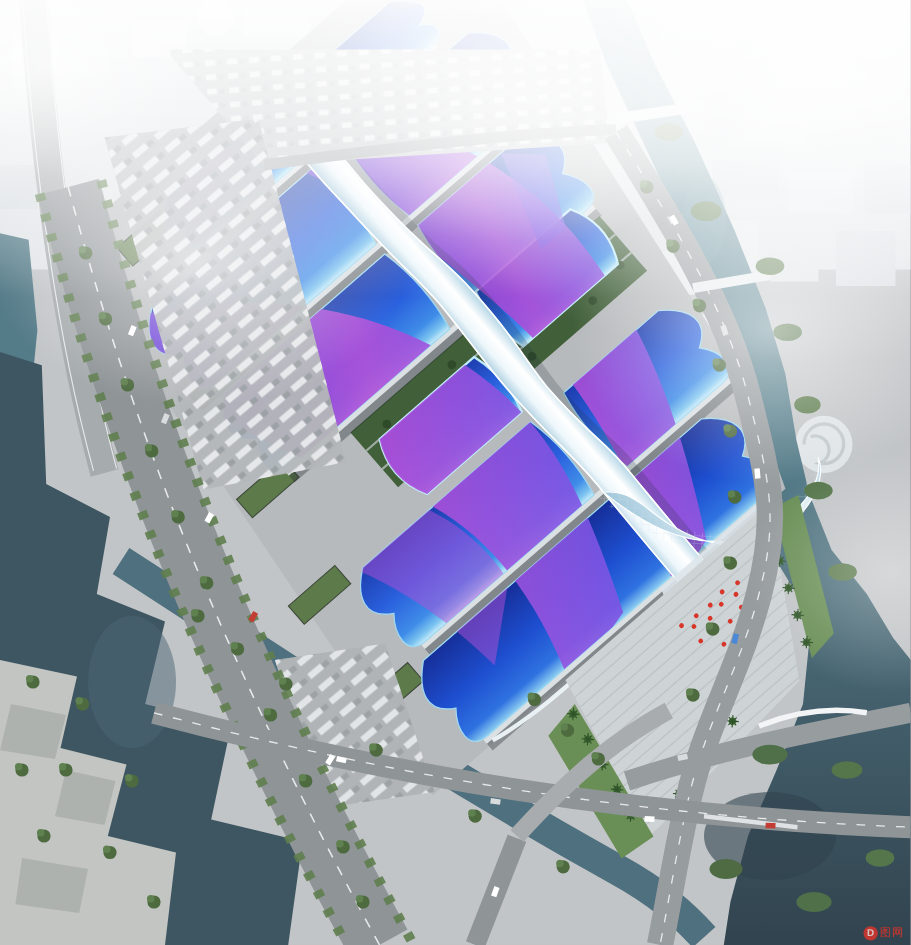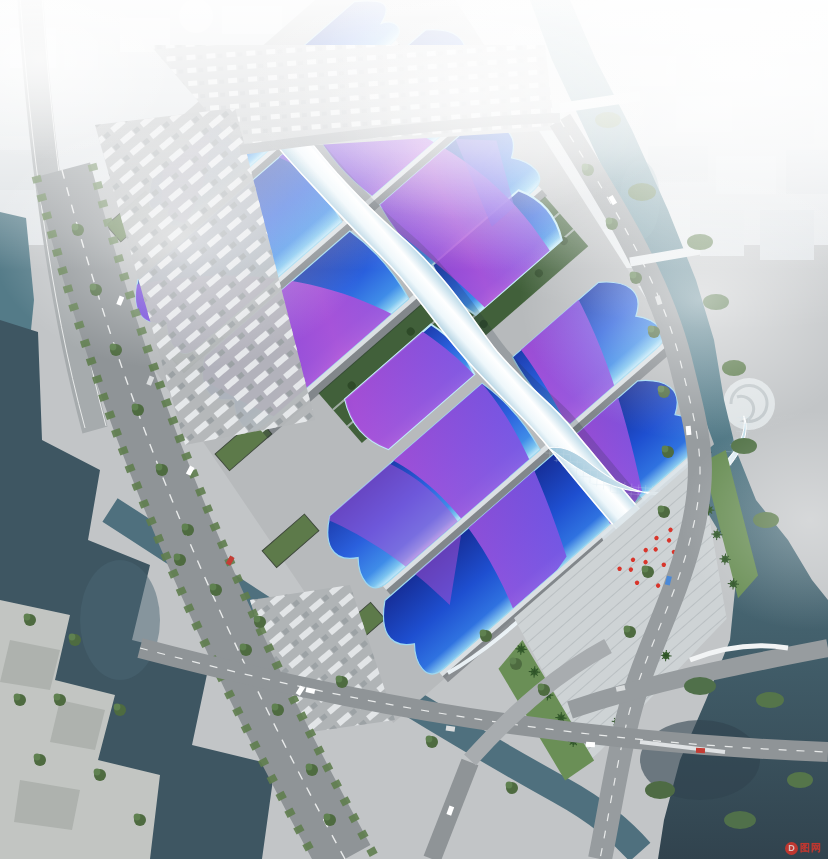--- a/index.html
+++ b/index.html
@@ -3,21 +3,21 @@
 <meta charset="utf-8">
 <style>
   html,body{margin:0;padding:0;background:#222;}
   .stage{position:relative;width:828px;height:859px;overflow:hidden;background:#c2c5c7;
          font-family:"Liberation Sans", sans-serif;}
   .stage svg{position:absolute;left:0;top:0;}
   .watermark{position:absolute;right:6px;bottom:4px;display:flex;align-items:center;gap:2px;
              opacity:.85;}
   .wm-circle{width:13px;height:13px;border-radius:50%;background:#d8352b;color:#f6d7d3;
              font-size:9px;font-weight:bold;line-height:13px;text-align:center;}
-  .wm-text{color:#d8352b;font-size:10px;font-weight:bold;letter-spacing:1px;
+  .wm-text{color:#d8352b;font-size:10px;font-weight:normal;letter-spacing:1px;
            text-shadow:0 0 1px rgba(216,53,43,.6);}
 </style>
 </head>
 <body>
 
 <div class="stage">
 <svg width="828" height="859" viewBox="0 0 828 859">
 <defs>
   <linearGradient id="hallW" x1="0" y1="0" x2="0" y2="1">
     <stop offset="0" stop-color="#1d3dae"></stop>

